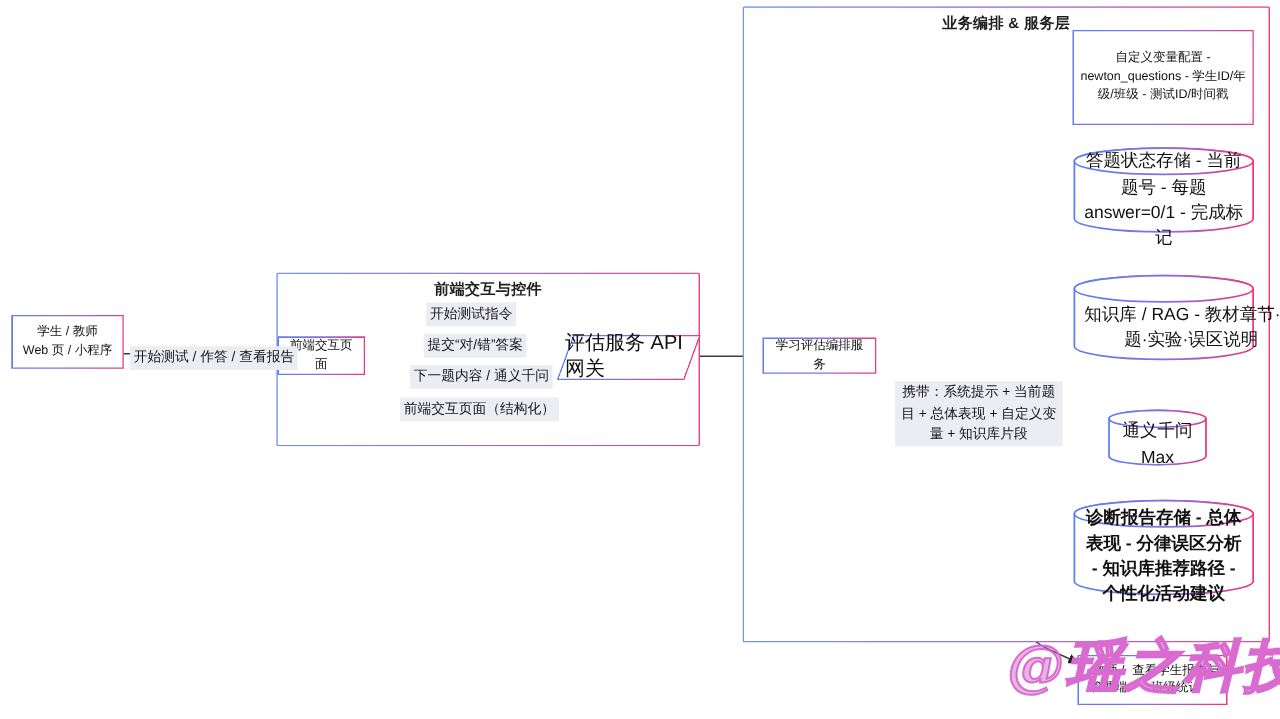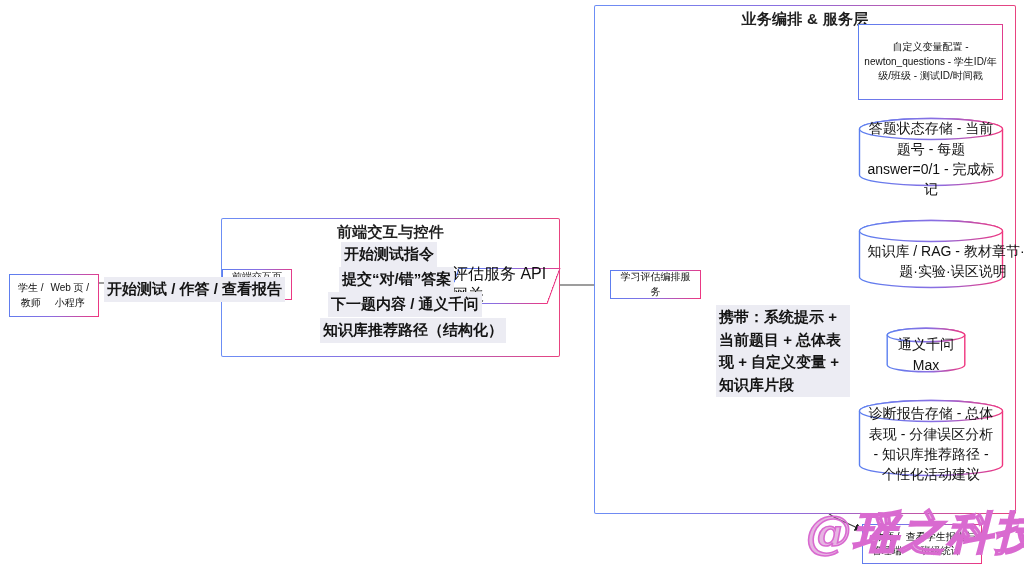--- a/index.html
+++ b/index.html
@@ -14,21 +14,21 @@
   .panel{
     position:absolute;
     border-radius:2px;
     background:
       linear-gradient(#fff,#fff) padding-box,
       linear-gradient(90deg,#6c8ef5 0%, #8b6fe0 45%, #e8437f 100%) border-box;
     border:1.5px solid transparent;
   }
   .panel-title{
     position:absolute;top:4px;left:0;width:100%;
-    text-align:center;font-size:15px;font-weight:700;color:#1f1f1f;
+    text-align:center;font-size:12px;font-weight:700;color:#1f1f1f;
     letter-spacing:.3px;
   }
 
   
   .node{
     position:absolute;box-sizing:border-box;
     display:flex;align-items:center;justify-content:center;
     text-align:center;
     background:
       linear-gradient(#fff,#fff) padding-box,
@@ -60,23 +60,22 @@
   .cyl .cyl-label{
     position:absolute;left:0;top:0;width:100%;height:100%;
     display:flex;align-items:center;justify-content:center;text-align:center;
     font-size:14px;line-height:1.45;color:#111;padding:0 8px;
     box-sizing:border-box;
   }
 
   
   .elabel{
     position:absolute;background:#ececf3;color:#141414;
-    font-size:15px;line-height:1.5;padding:1px 3px;white-space:nowrap;
-    text-align:left;
-    font-weight:bold;
+    font-size:11px;line-height:1.5;padding:1px 3px;white-space:nowrap;
+    text-align:center;
   }
   .elabel.wrap{white-space:normal;}
 
   
   .watermark{
     position:absolute;left:806px;top:503px;
     font-family:"DejaVu Serif","Liberation Serif",serif;
     font-size:45px;font-style:italic;font-weight:700;letter-spacing:2px;
     color:rgba(255,255,255,0);
     -webkit-text-stroke:1.6px #d96ad0;
@@ -132,21 +131,21 @@
   </svg>
 
   <div class="panel" style="left:221px;top:218px;width:337px;height:137px;">
     <div class="panel-title">前端交互与控件</div>
   </div>
 
   <div class="panel" style="left:594px;top:5px;width:420px;height:507px;">
     <div class="panel-title">业务编排 &amp; 服务层</div>
   </div>
 
-  <div class="node" style="left:9px;top:274px;width:90px;height:43px;flex-direction:row;">
+  <div class="node" style="left:9px;top:252px;width:90px;height:43px;flex-direction:column;">
     <span>学生 / 教师</span>
     <span>Web 页 / 小程序</span>
   </div>
 
   <div class="node" style="left:222px;top:269px;width:70px;height:31px;">前端交互页面</div>
 
   <div class="skew-wrap" style="left:452px;top:268px;width:100px;height:34px;">
     <div class="skew-bg"></div>
     <div class="skew-txt">评估服务 API 网关</div>
   </div>
@@ -184,35 +183,35 @@
       <ellipse cx="40" cy="8" rx="38.8" ry="6.8" fill="#fff" stroke="url(#cg1)" stroke-width="1.4"></ellipse>
     </svg>
     <div class="cyl-label" style="padding-top:9px;">通义千问 Max</div>
   </div>
 
   <div class="cyl" style="left:858px;top:399px;width:146px;height:78px;">
     <svg width="146" height="78" viewBox="0 0 146 78">
       <path d="M1.5,12 a71.5,10.5 0 0 1 143,0 L144.5,66 a71.5,10.5 0 0 1 -143,0 Z" fill="#fff" stroke="url(#cg1)" stroke-width="1.4"></path>
       <ellipse cx="73" cy="12" rx="71.5" ry="10.5" fill="#fff" stroke="url(#cg1)" stroke-width="1.4"></ellipse>
     </svg>
-    <div class="cyl-label" style="padding-top:12px;">诊断报告存储 - 总体表现 - 分律误区分析 - 知识库推荐路径 - 个性化活动建议</div>
+    <div class="cyl-label" style="padding-top:12px;font-weight:bold;">诊断报告存储 - 总体表现 - 分律误区分析 - 知识库推荐路径 - 个性化活动建议</div>
   </div>
 
   <div class="node" style="left:862px;top:524px;width:120px;height:40px;flex-direction:row;">
     <span>教师 / 管理端</span>
     <span>查看学生报告与班级统计</span>
   </div>
 
   <div class="elabel" style="left:104px;top:277px;">开始测试 / 作答 / 查看报告</div>
 
   <div class="elabel" style="left:341px;top:242px;">开始测试指令</div>
 
   <div class="elabel" style="left:339px;top:267px;">提交“对/错”答案</div>
 
   <div class="elabel" style="left:328px;top:292px;">下一题内容 / 通义千问</div>
 
-  <div class="elabel" style="left:320px;top:318px;">知识库推荐路径（结构化）</div>
+  <div class="elabel" style="left:320px;top:318px;">前端交互页面（结构化）</div>
 
   <div class="elabel wrap" style="left:716px;top:305px;width:128px;">携带：系统提示 + 当前题目 + 总体表现 + 自定义变量 + 知识库片段</div>
 
   <div class="watermark">@瑶之科技</div>
 
 </div>
 
 </body></html>

